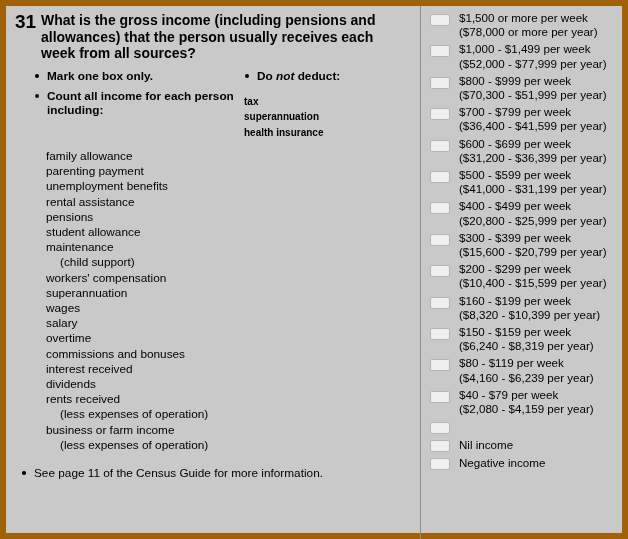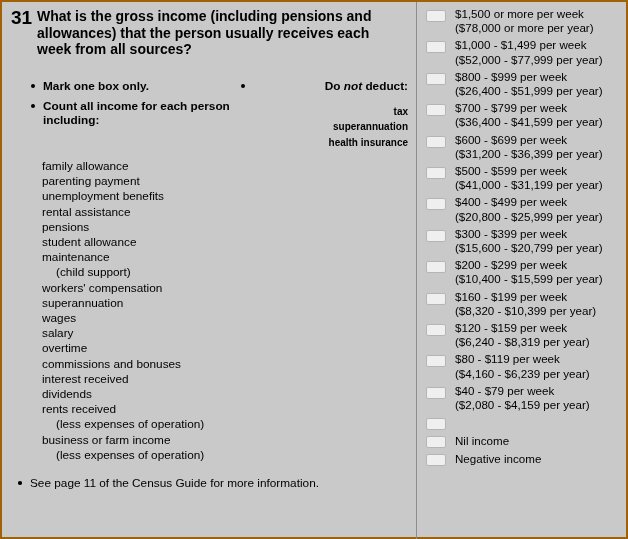--- a/index.html
+++ b/index.html
@@ -13,21 +13,21 @@
     font-family: "Liberation Sans", sans-serif;
     color: #000;
     overflow: hidden;
   }
   .page {
     position: relative;
     width: 628px;
     height: 539px;
     background: #c9c9c9;
     box-sizing: border-box;
-    border: 2px solid #a16207;
+    border: 6px solid #a16207;
   }
   
   .left {
     position: absolute;
     left: 0;
     top: 0;
     width: 414px;
     height: 537px;
     box-sizing: border-box;
     padding: 6px 8px 0 6px;
@@ -47,25 +47,25 @@
   }
   .qtext {
     font-size: 14px;
     font-weight: bold;
     line-height: 16.5px;
     flex: 1 1 auto;
     padding-right: 4px;
   }
   .two-col {
     display: flex;
-    margin-top: 21px;
+    margin-top: 7px;
     padding-left: 22px;
   }
   .col-a { width: 200px; flex: 0 0 200px; }
-  .col-b { flex: 1 1 auto; padding-left: 10px; text-align: right;}
+  .col-b { flex: 1 1 auto; padding-left: 10px;}
   ul.bullets {
     list-style: none;
     margin: 0;
     padding: 0;
   }
   ul.bullets > li {
     position: relative;
     padding-left: 13px;
     font-size: 11.8px;
     font-weight: bold;
@@ -224,21 +224,21 @@
       <span class="opt-label"><span>$1,500  or more  per week</span><br><span>($78,000 or more per year)</span></span>
     </div>
 
     <div class="opt">
       <span class="box"></span>
       <span class="opt-label"><span>$1,000 - $1,499 per week</span><br><span>($52,000 - $77,999 per year)</span></span>
     </div>
 
     <div class="opt">
       <span class="box"></span>
-      <span class="opt-label"><span>$800 - $999 per week</span><br><span>($26,400 - $51,999 per year)</span></span>
+      <span class="opt-label"><span>$800 - $999 per week</span><br><span>($70,300 - $51,999 per year)</span></span>
     </div>
 
     <div class="opt">
       <span class="box"></span>
       <span class="opt-label"><span>$700 - $799 per week</span><br><span>($36,400 - $41,599 per year)</span></span>
     </div>
 
     <div class="opt">
       <span class="box"></span>
       <span class="opt-label"><span>$600 - $699 per week</span><br><span>($31,200 - $36,399 per year)</span></span>
@@ -264,21 +264,21 @@
       <span class="opt-label"><span>$200 - $299 per week</span><br><span>($10,400 - $15,599 per year)</span></span>
     </div>
 
     <div class="opt">
       <span class="box"></span>
       <span class="opt-label"><span>$160 - $199 per week</span><br><span>($8,320 - $10,399 per year)</span></span>
     </div>
 
     <div class="opt">
       <span class="box"></span>
-      <span class="opt-label"><span>$120 - $159 per week</span><br><span>($6,240 - $8,319 per year)</span></span>
+      <span class="opt-label"><span>$150 - $159 per week</span><br><span>($6,240 - $8,319 per year)</span></span>
     </div>
 
     <div class="opt">
       <span class="box"></span>
       <span class="opt-label"><span>$80 - $119 per week</span><br><span>($4,160 - $6,239 per year)</span></span>
     </div>
 
     <div class="opt">
       <span class="box"></span>
       <span class="opt-label"><span>$40 - $79 per week</span><br><span>($2,080 - $4,159 per year)</span></span>

